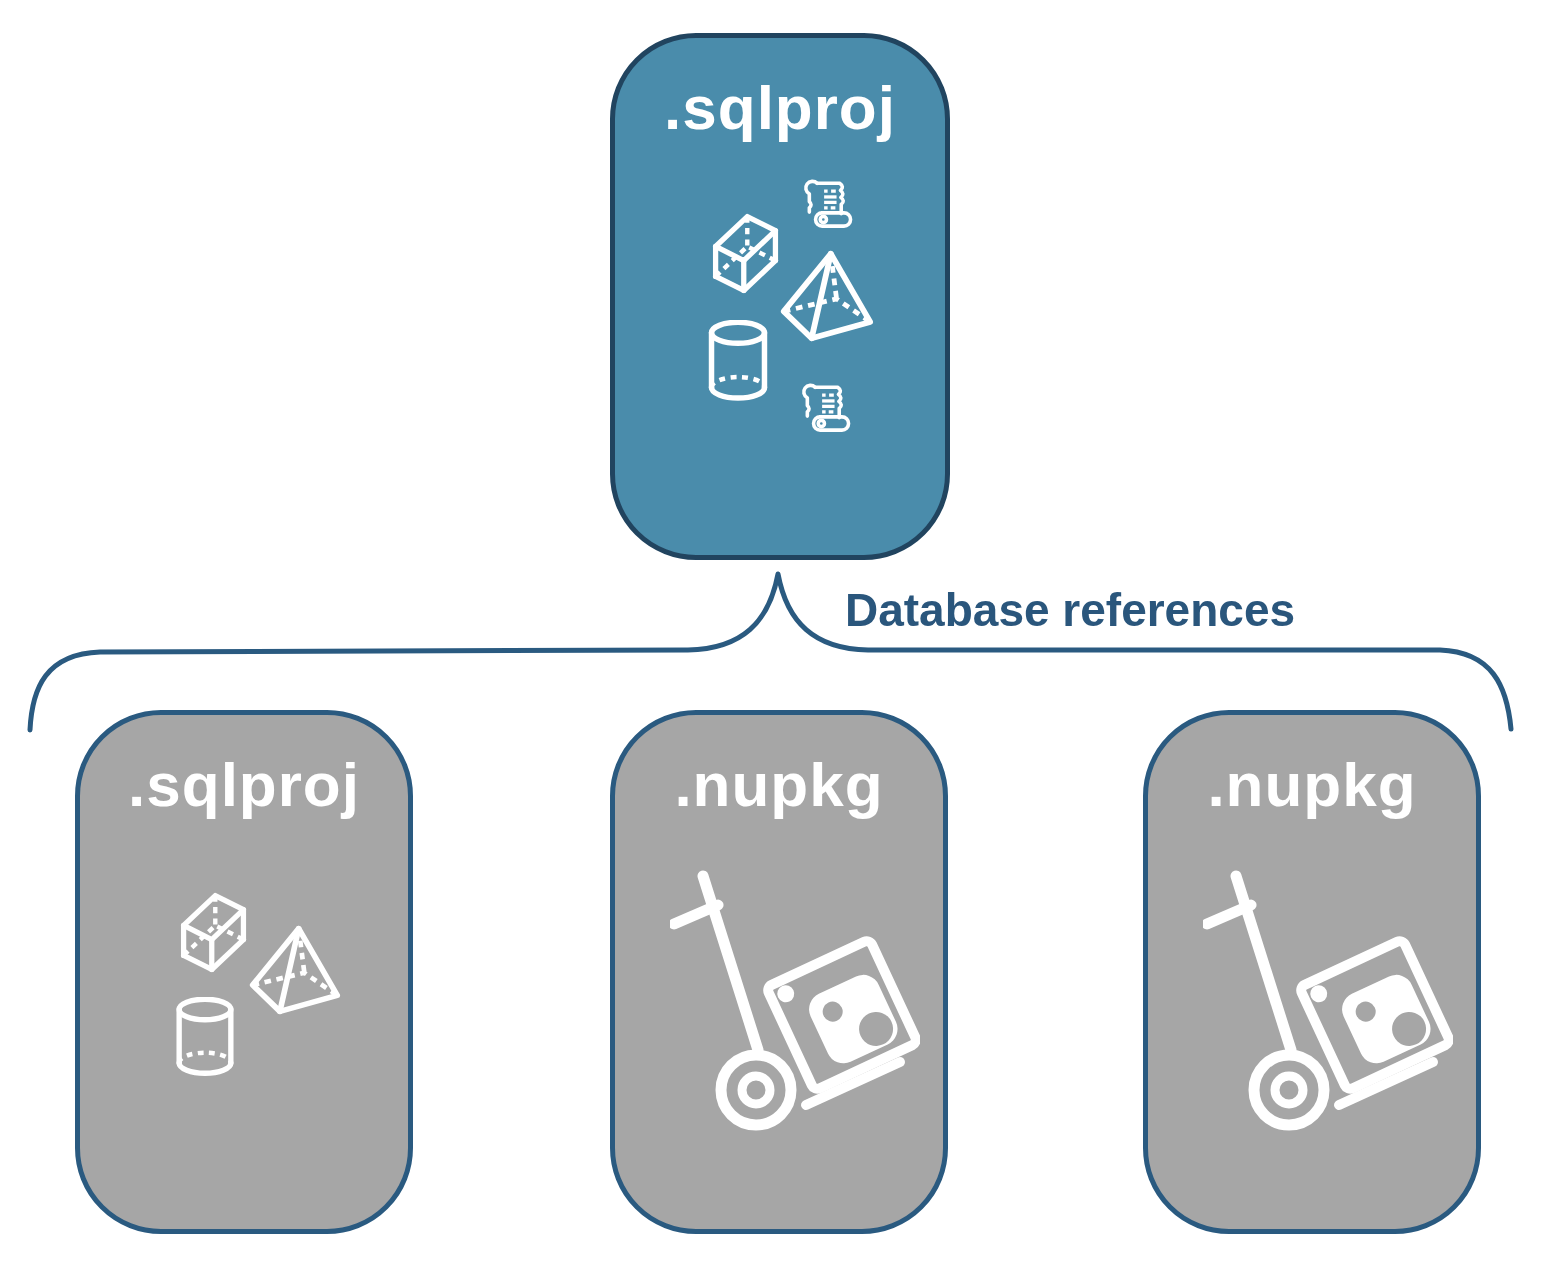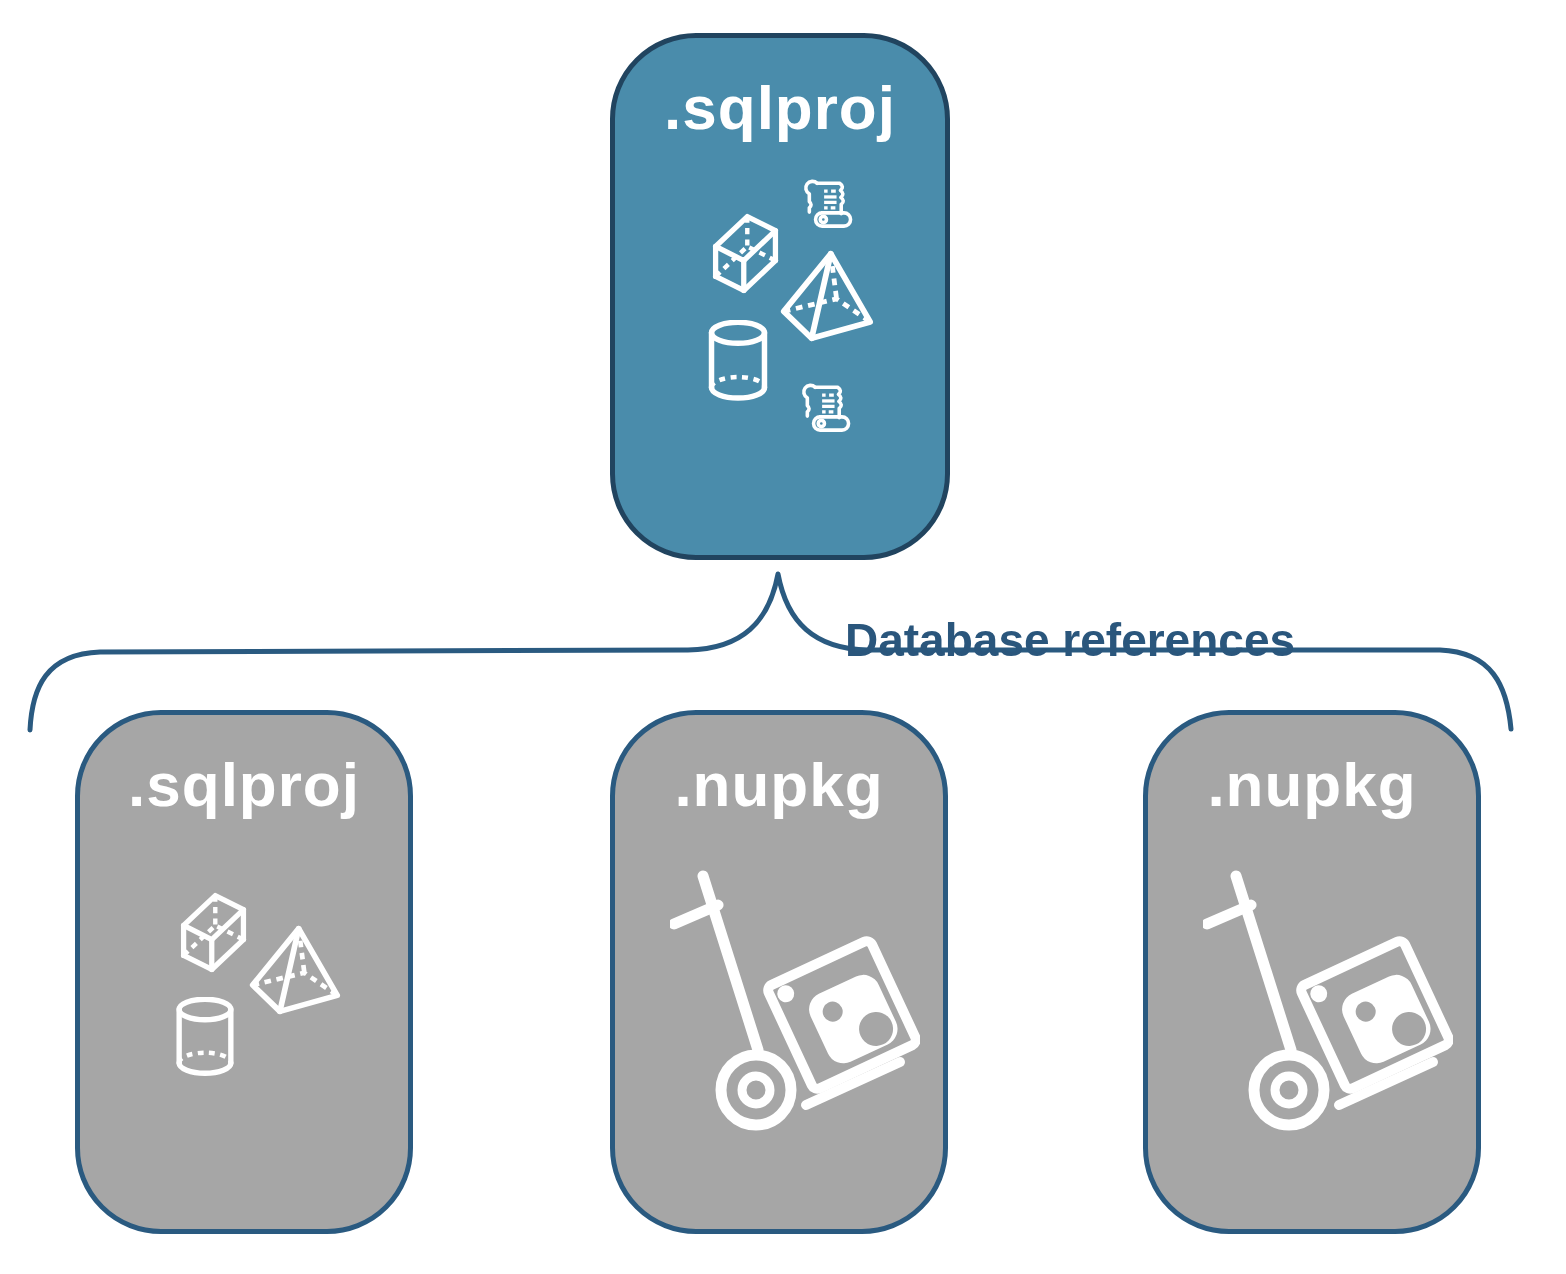--- a/index.html
+++ b/index.html
@@ -43,21 +43,20 @@
     position:absolute;left:0;top:0;width:1566px;height:1274px;
     pointer-events:none;
   }
   .brace-label{
     position:absolute;
     left:845px;top:583px;
     font-size:46px;
     font-weight:bold;
     color:#2a567c;
     white-space:nowrap;
-    margin-top:30px;
   }
 </style>
 </head>
 <body>
 
 <svg width="0" height="0" style="position:absolute" aria-hidden="true">
   <defs>
 
     <symbol id="icon-cube" viewBox="0 0 100 104">
       <g stroke="#ffffff" stroke-width="6" fill="none" stroke-linejoin="round" stroke-linecap="round">

